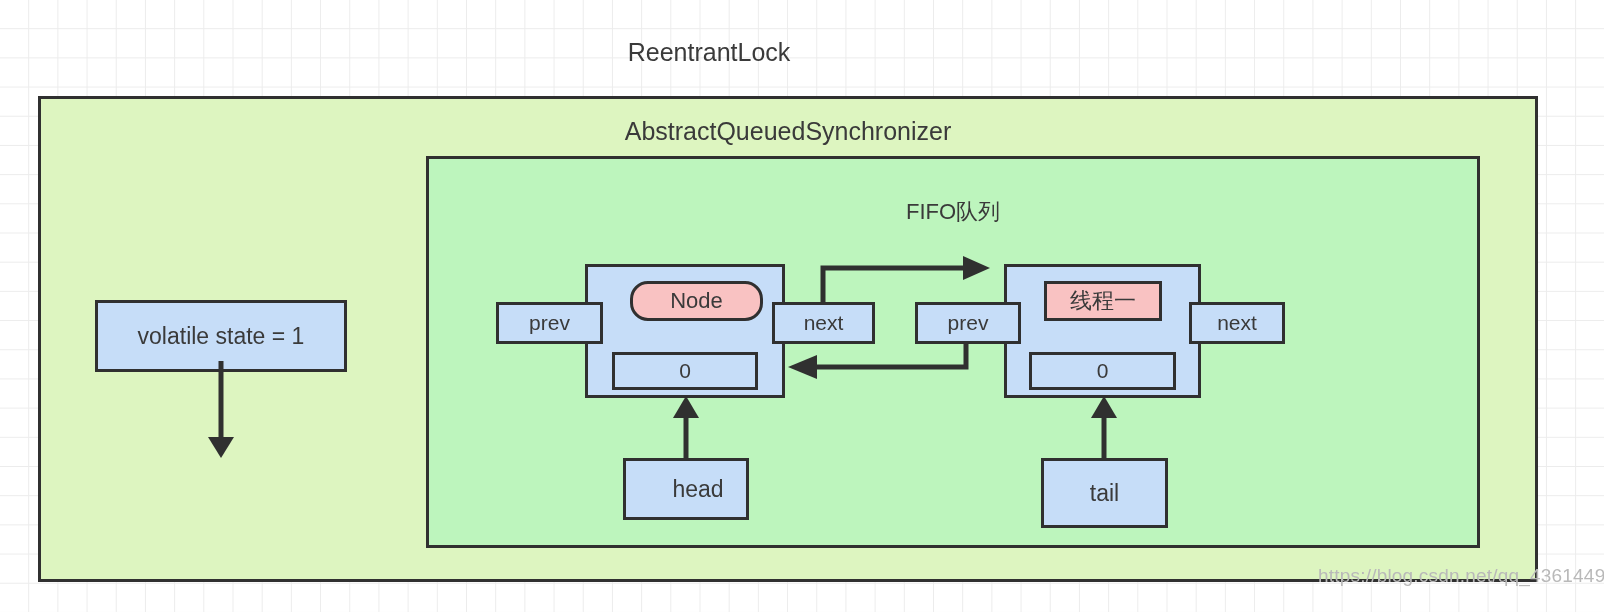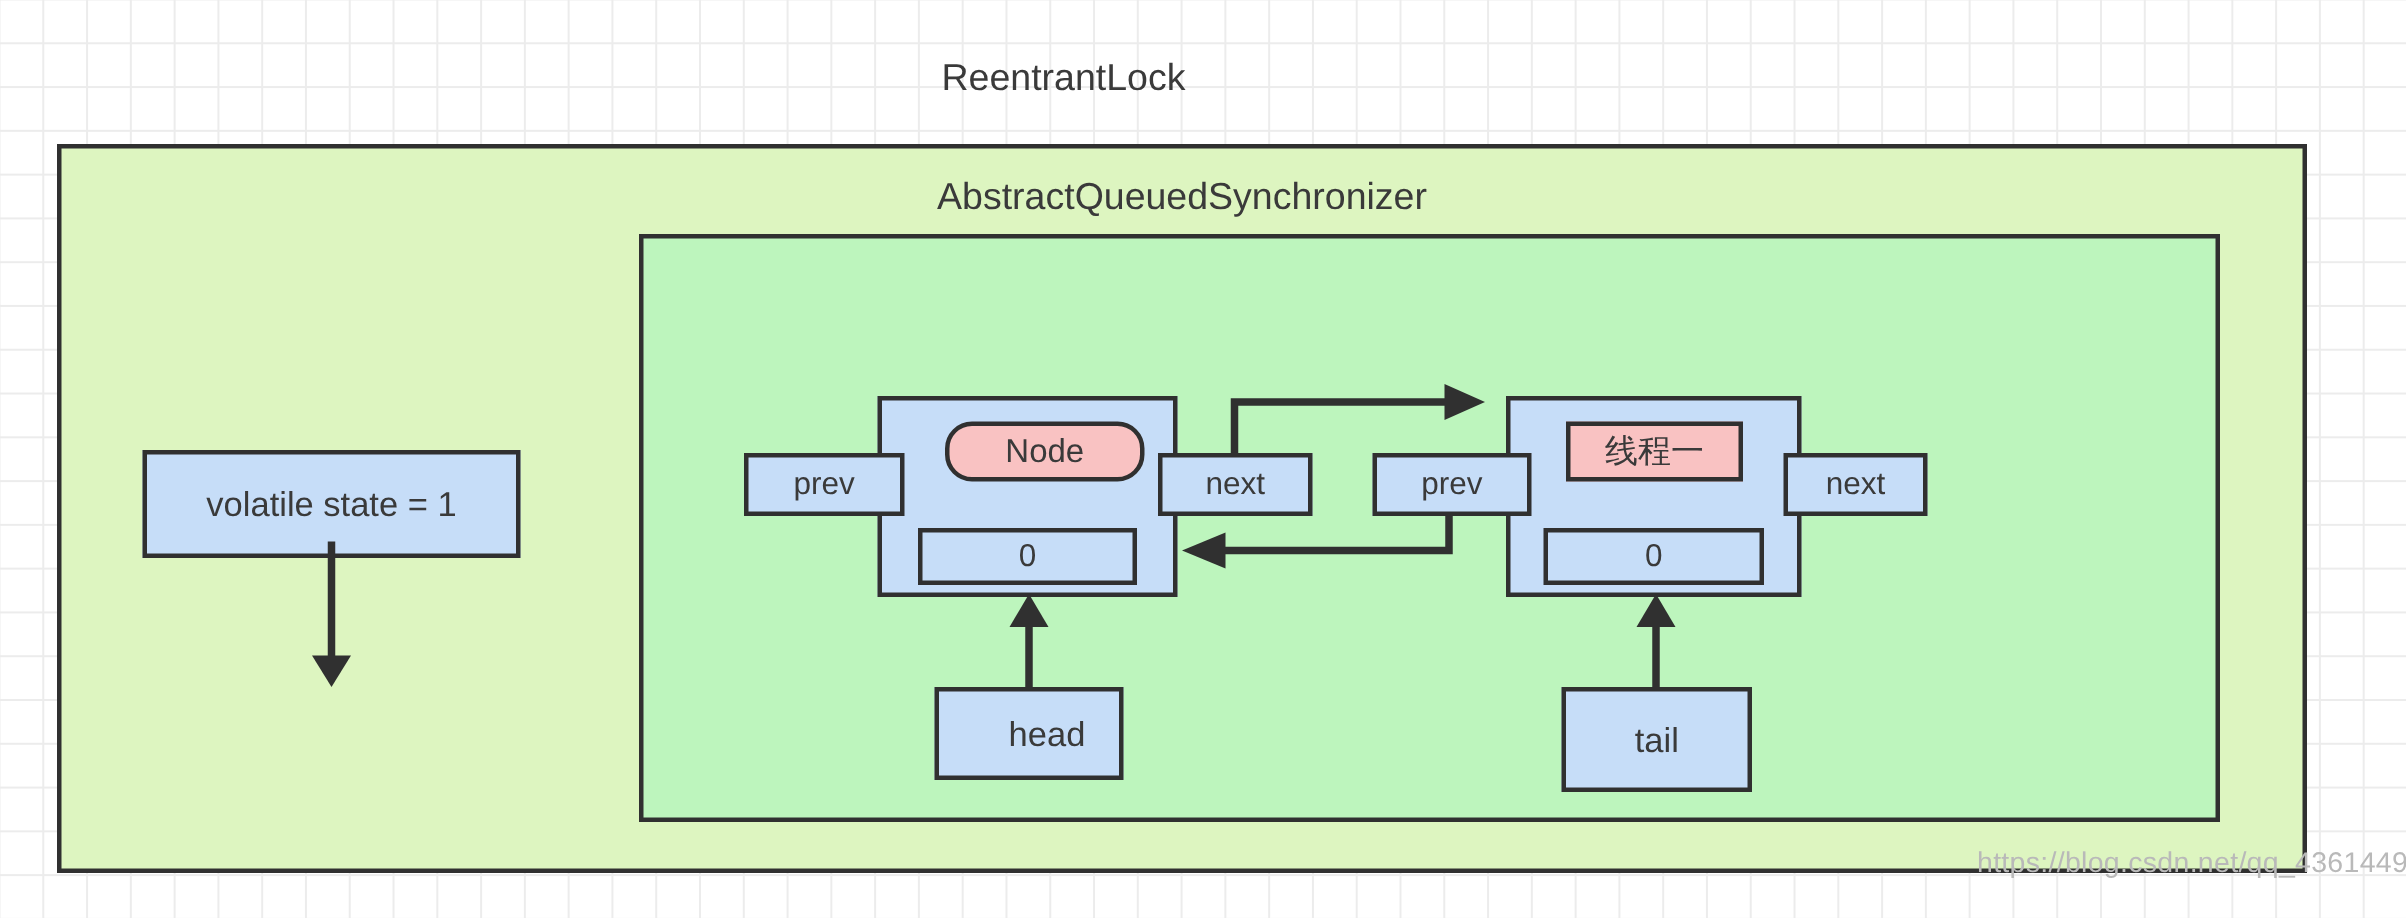--- a/index.html
+++ b/index.html
@@ -190,20 +190,21 @@
 <div id="canvas">
 
   <div class="title" id="reentrantlock-title">ReentrantLock</div>
 
   <div class="box" id="outer-box"></div>
 
   <div class="title" id="aqs-title">AbstractQueuedSynchronizer</div>
 
   <div class="box" id="fifo-box"></div>
 
+  <div class="title" id="fifo-title">FIFO队列</div>
 
   <div class="box" id="state-box">volatile state = 1</div>
 
 
   <div class="box" id="node1"></div>
   <div class="box" id="node1-label">Node</div>
   <div class="box" id="node1-value">0</div>
   <div class="box" id="node1-prev">prev</div>
   <div class="box" id="node1-next">next</div>
 

